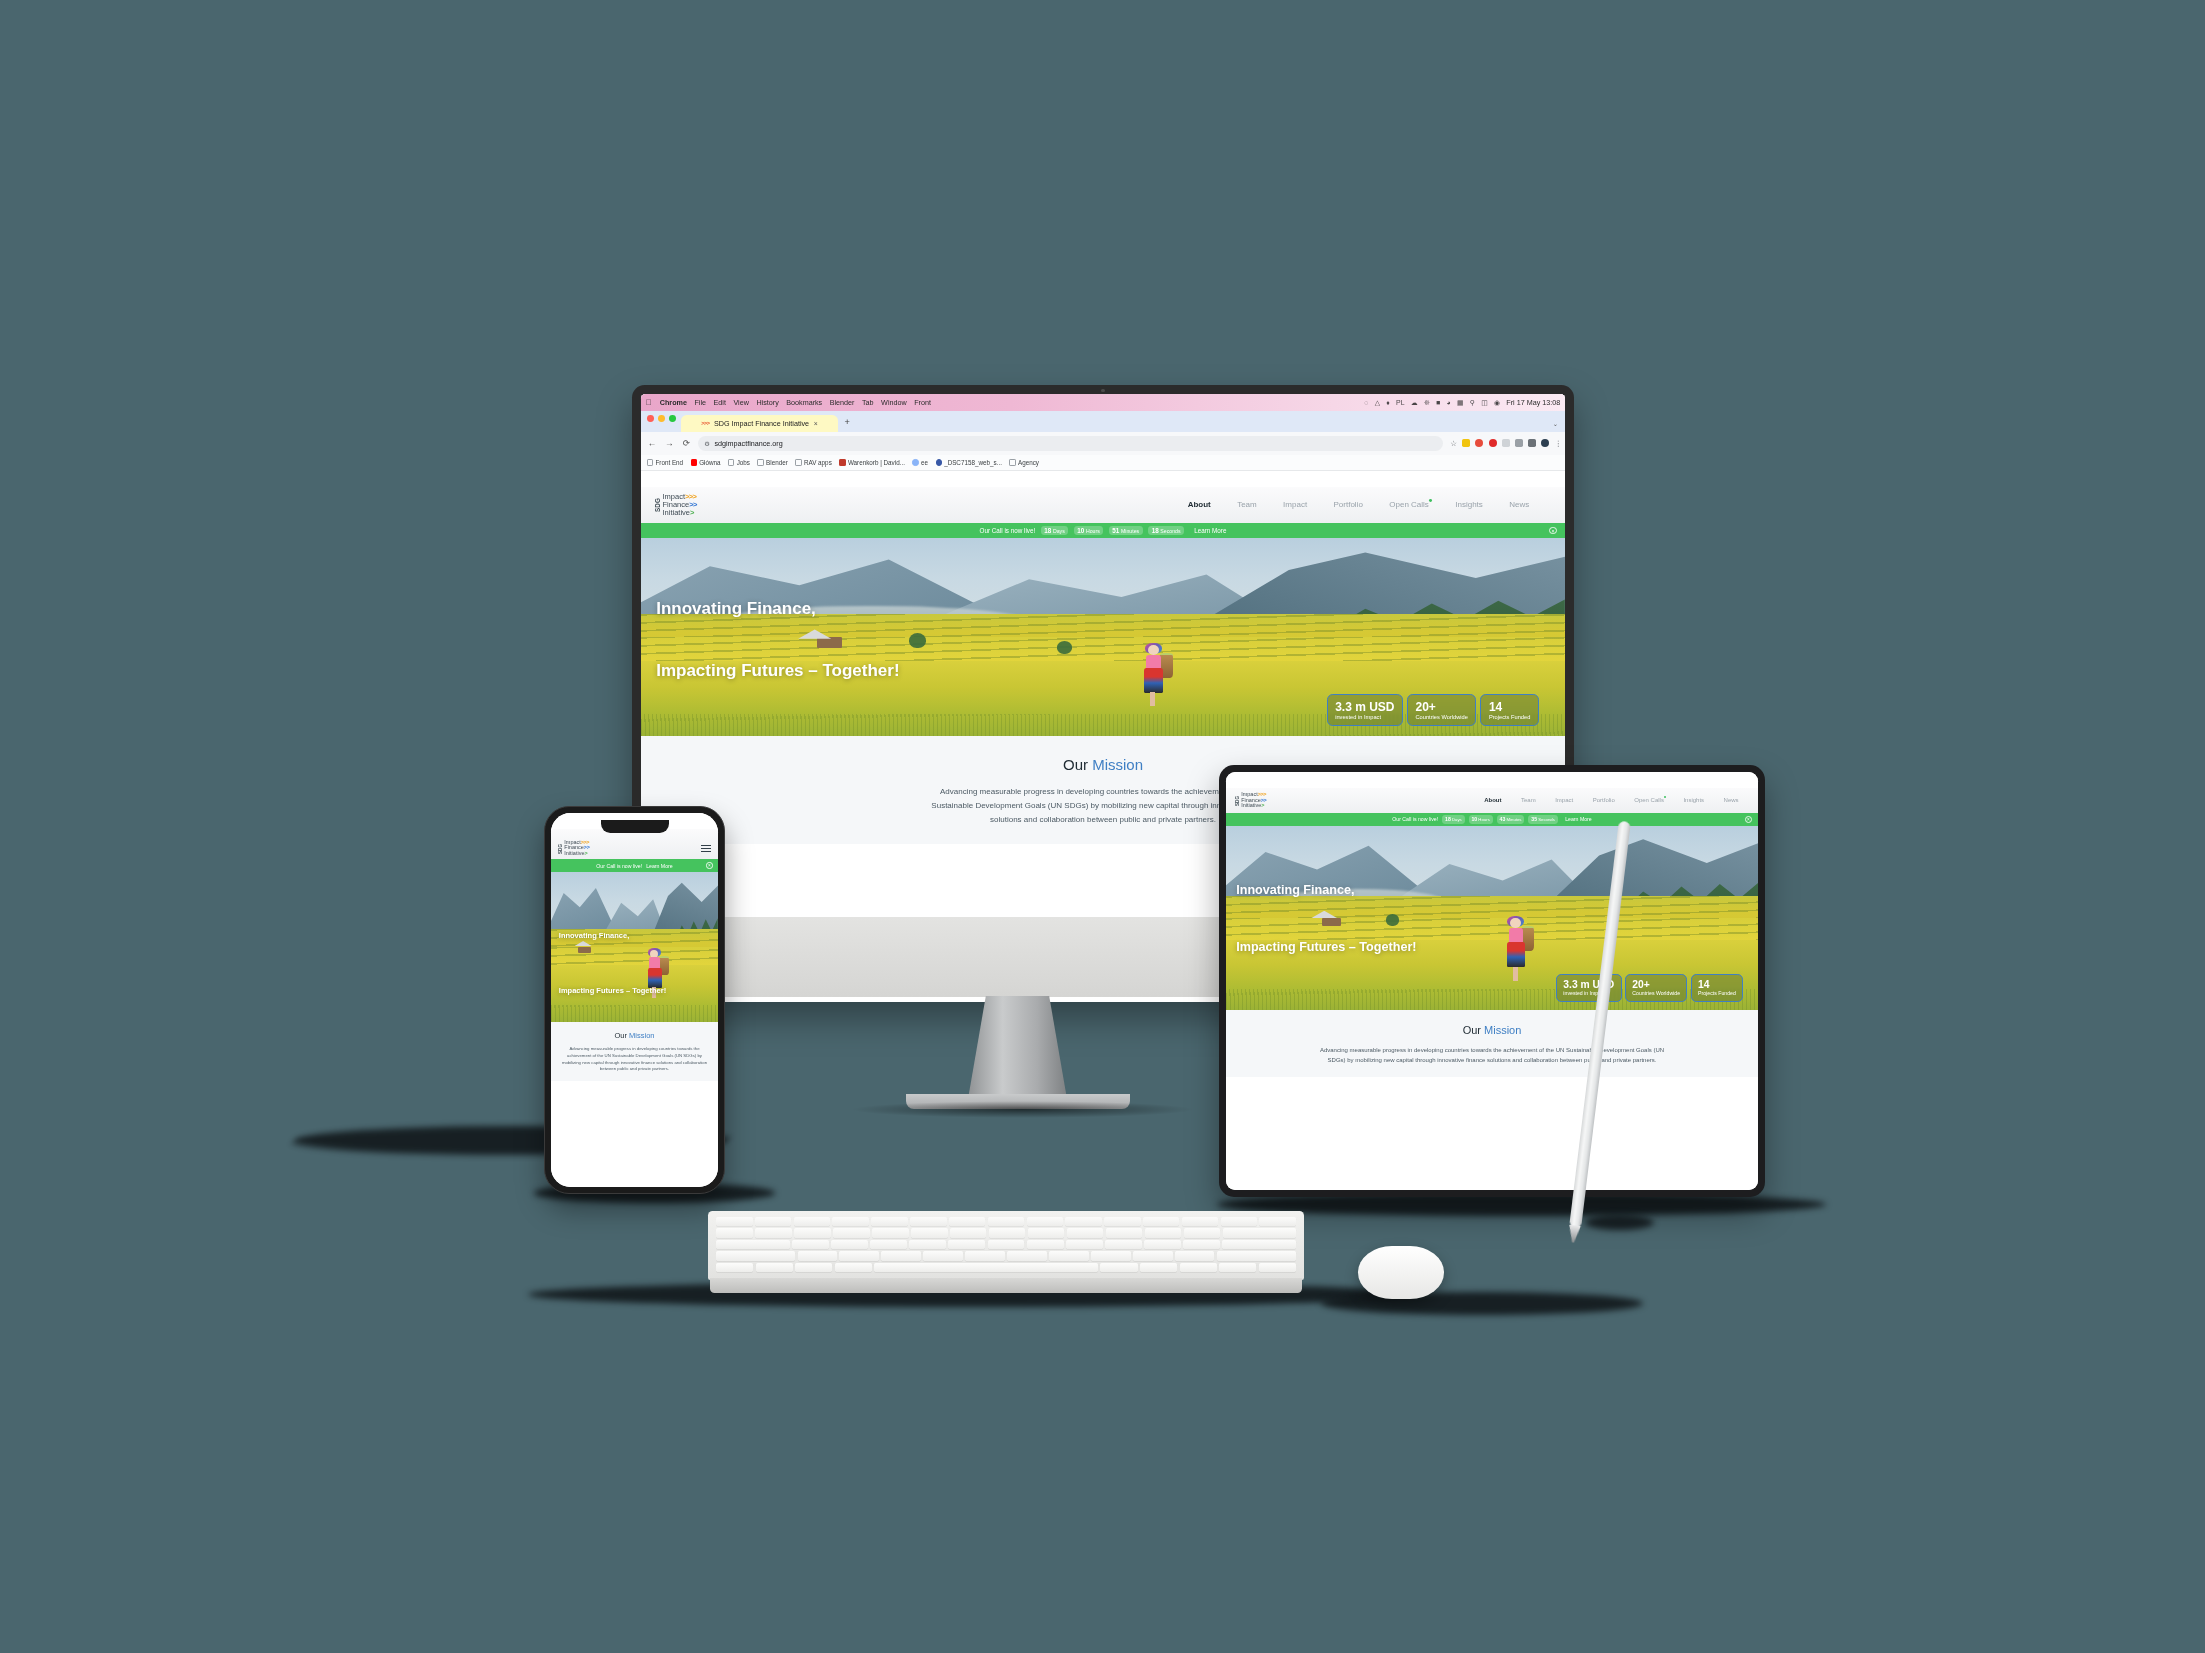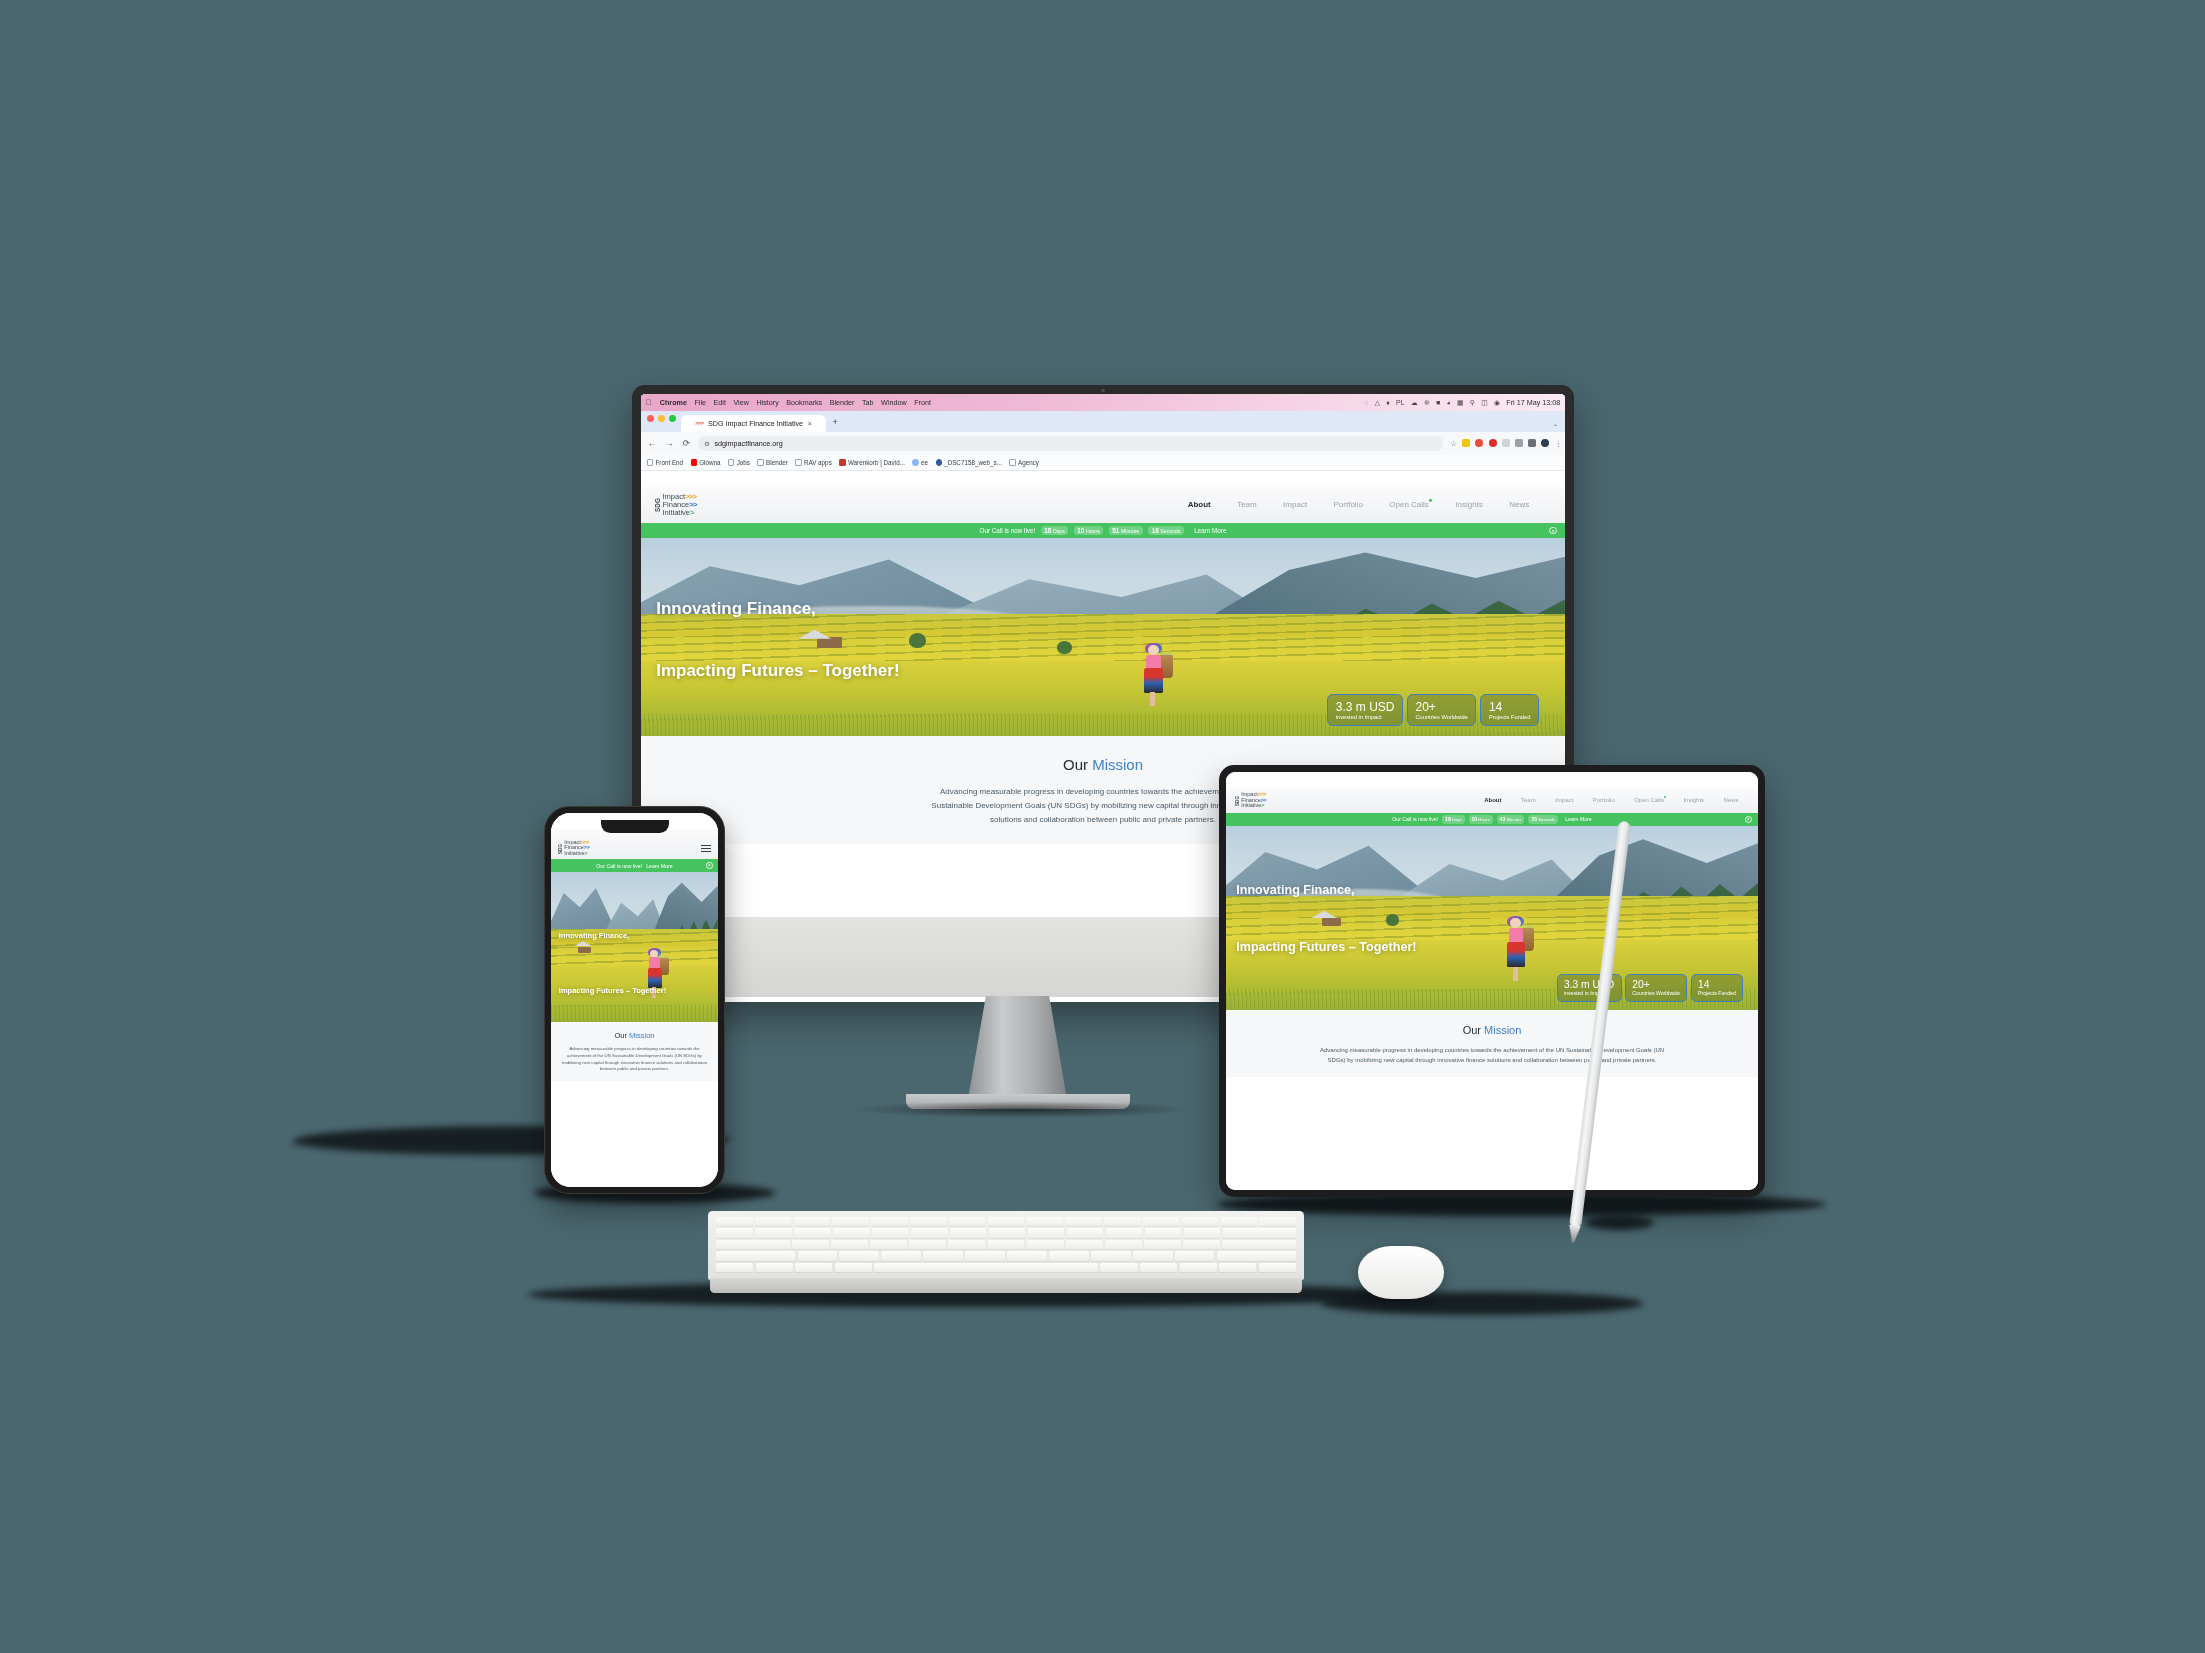--- a/index.html
+++ b/index.html
@@ -136,21 +136,21 @@
   .hero-headline { position: absolute; color: #fff; font-weight: 700; text-shadow: 0 1.1px 5.7px rgba(0,0,0,.35); }
   .hero-headline div { white-space: nowrap; margin-top: 40px; }
 
   .stats { position: absolute; display: flex; }
   .stat {
     background: rgba(90,110,50,0.45);
     border: 0.6px solid #3f7fc4;
     backdrop-filter: blur(1.1px);
     color: #fff; display: flex; flex-direction: column; justify-content: center;
   }
-  .stat-val { font-weight: 400; white-space: nowrap; }
+  .stat-val { font-weight: 700; white-space: nowrap; }
   .stat-lbl { white-space: nowrap; }
 
   .mission { background: #f5f7f9; width: 100%; text-align: center; }
   .mission h2 { font-weight: 400; color: #1f2b33; }
   .mission h2 .accent { color: #3f7fc4; }
   .mission p { color: #4c5a64; margin-left: auto; margin-right: auto; }
 
   
   #imac { position: absolute; left: 632px; top: 385px; width: 942px; height: 617px; }
   .imac-body {
@@ -180,22 +180,22 @@
   .mb-apple { margin-right: 8px; font-size: 8px; }
   .mb-right { margin-left: auto; display: flex; align-items: center; gap: 6.3px; }
   .mb-icon { font-size: 6.9px; opacity: .85; }
   .mb-clock { font-size: 7.2px; white-space: nowrap; }
 
   .tabstrip { height: 20.7px; background: #dfe8f7; display: flex; align-items: flex-end; padding-left: 5.7px; position: relative;}
   .traffic { display: flex; gap: 4px; align-items: center; height: 20.7px; padding-bottom: 5.2px; }
   .tl { width: 6.9px; height: 6.9px; border-radius: 50%; }
   .tl.r { background: #ff5f57; } .tl.y { background: #febc2e; } .tl.g { background: #28c840; }
   .tab {
-    margin-left: 5.7px; background: #ffffff; border-radius: 5.7px 5.7px 0 0;
-    height: 17px; display: flex; align-items: center; padding: 0 14px; gap: 4.6px;
+    margin-left: 5.7px; background: #fef9c3; border-radius: 5.7px 5.7px 0 0;
+    height: 17px; display: flex; align-items: center; padding: 0 20px; gap: 4.6px;
     font-size: 7.2px; color: #222; max-width: 190px;
   }
   .tab-fav { color: #e8542f; font-size: 5.7px; letter-spacing: -0.6px; font-weight: 700; }
   .tab-title { white-space: nowrap; overflow: hidden; text-overflow: ellipsis; }
   .tab-x { color: #555; font-size: 6.9px; }
   .tab-plus { margin-left: 6.9px; color: #444; font-size: 9.2px; padding-bottom: 4.6px; }
   .tabstrip-caret { position: absolute; right: 6.9px; bottom: 4.6px; font-size: 6.3px; color:#555; }
 
   .omnibar { height: 23px; background: #f7f8fa; display: flex; align-items: center; padding: 0 5.7px; gap: 6.9px; }
   .nav-btn { color: #4a4a4a; font-size: 8.6px; width: 10.3px; text-align: center; }

